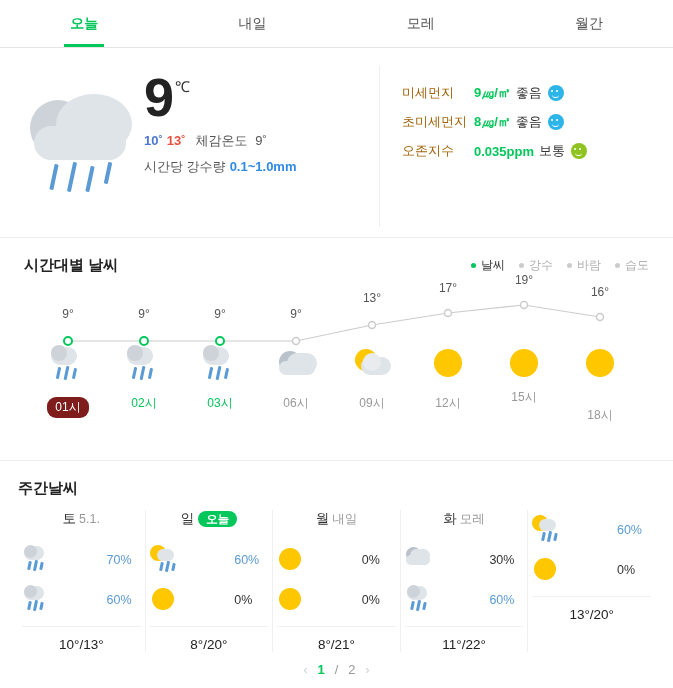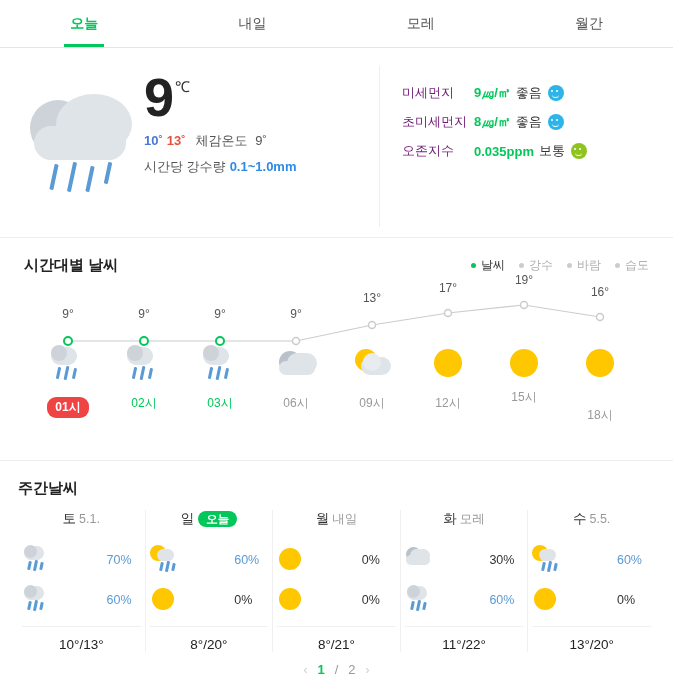--- a/index.html
+++ b/index.html
@@ -76,21 +76,21 @@
     border-left: 1px solid #eee;
     padding-left: 22px;
     padding-top: 18px;
   }
   .air-row {
     display: flex;
     align-items: center;
     font-size: 13px;
     margin-bottom: 11px;
   }
-  .air-label { color: #701a75; width: 72px; }
+  .air-label { color: #a16207; width: 72px; }
   .air-val { color: #03c75a; font-weight: bold; }
   .air-grade { color: #333; margin-left: 5px; }
   .face {
     display: inline-block;
     width: 16px; height: 16px;
     border-radius: 50%;
     margin-left: 6px;
     position: relative;
     vertical-align: middle;
   }
@@ -132,25 +132,25 @@
     text-align: center;
   }
   .htemp { font-size: 12px; color: #555; }
   .hicon { height: 44px; margin-top: 8px; position: relative; }
   .htime {
     font-size: 12px;
     color: #999;
     margin-top: 4px;
   }
   .htime.now {
-    background: #ef4444;
+    background: #7f1d1d;
     color: #fff;
     border-radius: 9px;
     padding: 2px 8px;
-    font-weight: bold;
+    font-weight: normal;
     display: inline-block;
   }
   .htime.green { color: #03c75a; }
 
   
   .weekly { padding: 18px 18px 6px 18px; }
   .week-grid { display: flex; margin-top: 12px; }
   .wcol {
     flex: 1;
     text-align: center;
@@ -486,23 +486,20 @@
             <div class="drop" style="width:2.5px;height:9px;left:6px;top:16px;transform:rotate(12deg);"></div>
             <div class="drop" style="width:2.5px;height:11px;left:12px;top:15px;transform:rotate(12deg);"></div>
             <div class="drop" style="width:2.5px;height:8px;left:18px;top:17px;transform:rotate(12deg);"></div>
           </div>
           <div class="wprob blue">60%</div>
         </div>
         <div class="wtemp">11°/22°</div>
       </div>
 
       <div class="wcol">
-        <div class="wday">
-          <span>수</span><span class="dnum">5.5.</span>
-        </div>
         <div class="wrow">
           <div style="width:26px;height:30px;position:relative;">
             <div class="sun" style="width:16px;height:16px;left:0px;top:0px;"></div>
             <div class="cloud" style="width:17px;height:12px;left:7px;top:4px;border-radius:6px;background:#dfe4e8;"></div>
             <div class="drop" style="width:2.5px;height:9px;left:10px;top:17px;transform:rotate(12deg);"></div>
             <div class="drop" style="width:2.5px;height:11px;left:16px;top:16px;transform:rotate(12deg);"></div>
             <div class="drop" style="width:2.5px;height:8px;left:22px;top:18px;transform:rotate(12deg);"></div>
           </div>
           <div class="wprob blue">60%</div>
         </div>

